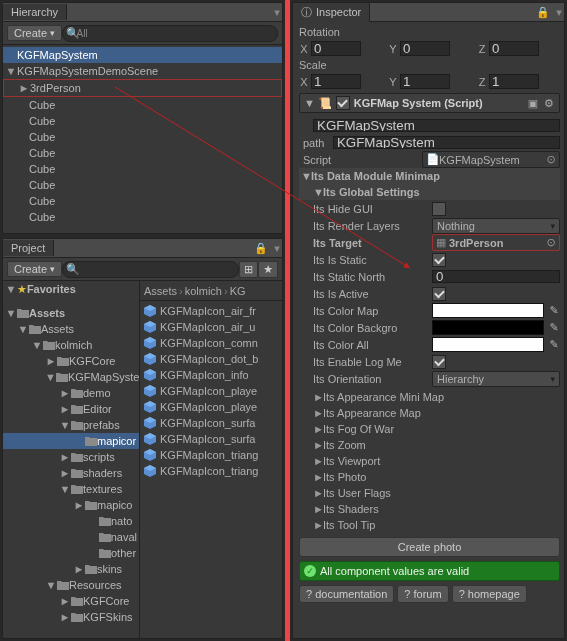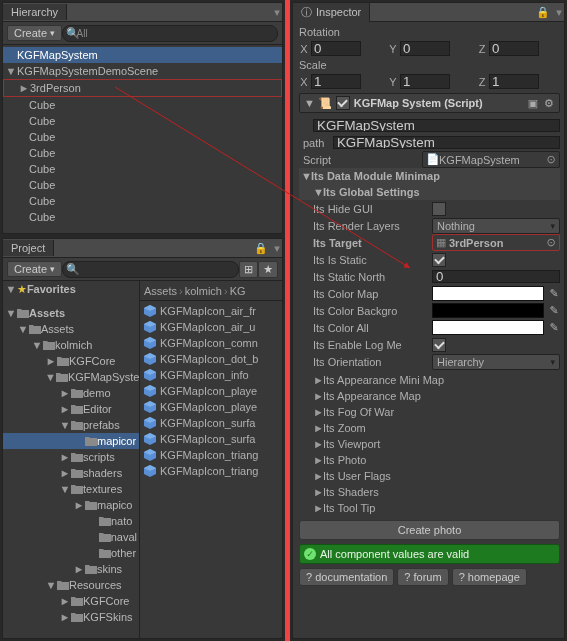--- a/index.html
+++ b/index.html
@@ -583,20 +583,24 @@
           <div class="fieldrow">
               <span class="flabel">Its Is Static</span>
             <span class="chkbox on"></span>
             </div>
 
           <div class="fieldrow">
               <span class="flabel">Its Static North</span>
             <input class="txtin fval" value="0" style="">
             </div>
 
+          <div class="fieldrow">
+              <span class="flabel">Its Is Active</span>
+            <span class="chkbox on"></span>
+            </div>
 
           <div class="fieldrow">
               <span class="flabel">Its Color Map</span>
             <div class="swatch" style="background:#fff"></div>
             <span class="dropper">✎</span>
             </div>
 
           <div class="fieldrow">
               <span class="flabel">Its Color Backgro</span>
             <div class="swatch" style="background:#000"></div>

